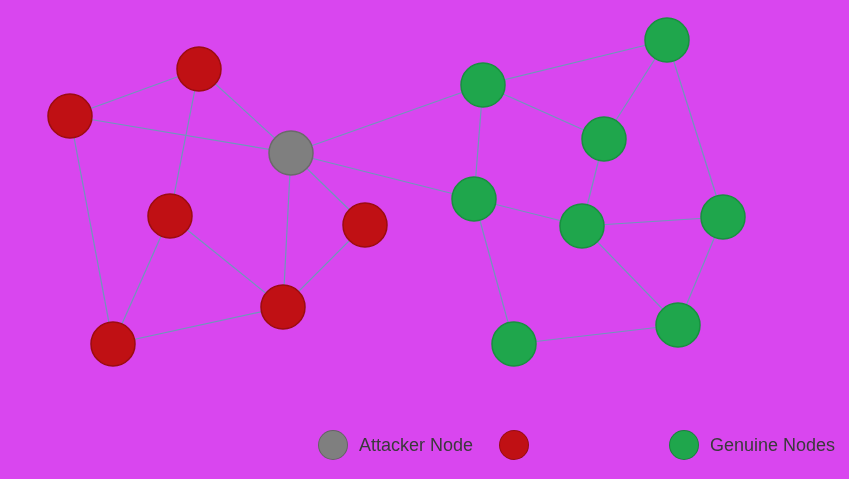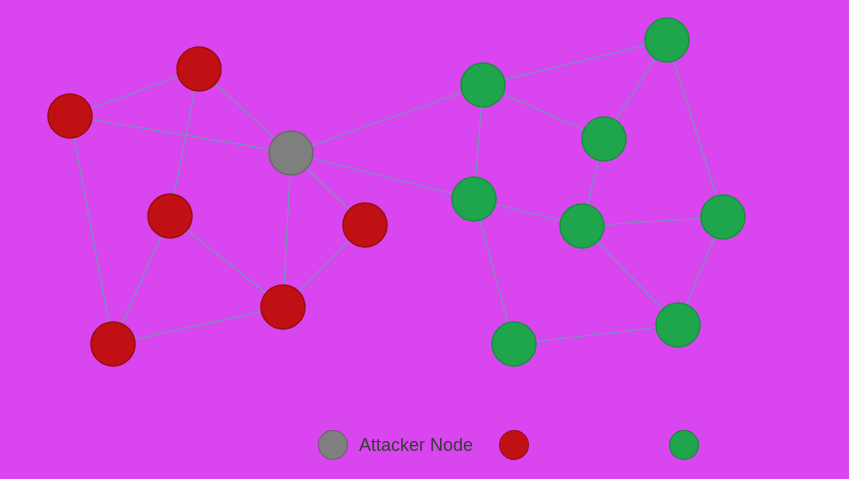--- a/index.html
+++ b/index.html
@@ -104,16 +104,17 @@
   <div class="legend">
     <div class="legend-item legend-item-attacker">
       <span class="legend-swatch" style="background: rgb(127, 127, 127);"></span>
       <span class="legend-label">Attacker Node</span>
     </div>
     <div class="legend-item legend-item-sybil">
       <span class="legend-swatch" style="background: rgb(192, 16, 20);"></span>
     </div>
     <div class="legend-item legend-item-genuine">
       <span class="legend-swatch" style="background: rgb(31, 166, 76);"></span>
+      <span class="legend-label">Genuine Nodes</span>
     </div>
   </div>
 
 </div>
 
 </body></html>

